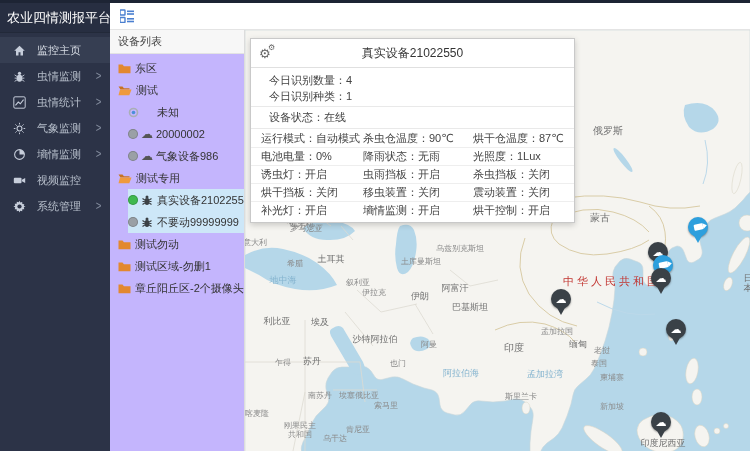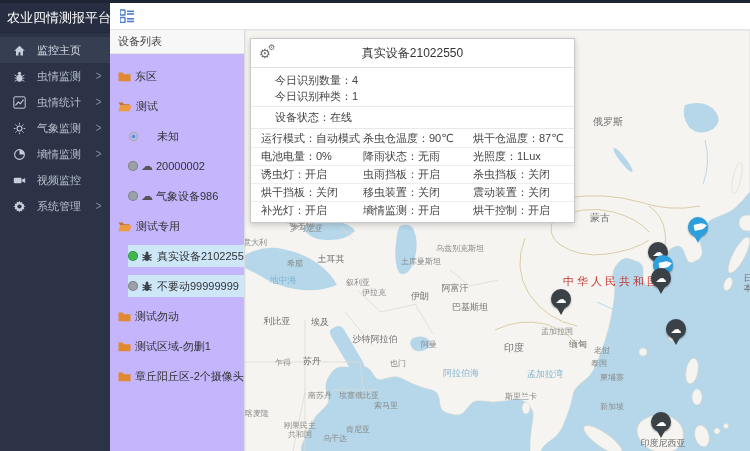--- a/index.html
+++ b/index.html
@@ -20,21 +20,21 @@
 
   
   .topbar{position:absolute;left:110px;top:3px;right:0;height:27px;background:#fff;border-bottom:1px solid #e4e4e4;display:flex;align-items:center;z-index:15;box-sizing:border-box;}
   .tb-icon{margin-left:10px;width:14px;height:14px;}
   .tb-icon svg{width:14px;height:14px;display:block;}
 
   
   .device-panel{position:absolute;left:110px;top:30px;width:135px;height:421px;background:#c4b5fd;border-right:1px solid #dcdcdc;z-index:14;box-sizing:border-box;overflow:hidden;}
   .dp-header{height:23px;line-height:23px;padding-left:8px;font-size:11px;color:#444;border-bottom:1px solid #e3e3e3;background:#f7f7f7;}
   .tree{padding-top:3px;}
-  .tree-row{height:22px;display:flex;align-items:center;font-size:11px;color:#333;cursor:pointer;white-space:nowrap;margin-top:8px;}
+  .tree-row{height:22px;display:flex;align-items:center;font-size:11px;color:#333;cursor:pointer;white-space:nowrap;}
   .tree-row .indent1{flex:0 0 8px;}
   .tree-row .indent2{flex:0 0 18px;}
   .row-inner{display:flex;align-items:center;height:22px;flex:1;min-width:0;overflow:hidden;}
   .row-inner.selected{background:#cde7f8;}
   .t-icon{display:flex;align-items:center;justify-content:center;margin-right:4px;flex:0 0 auto;}
   .t-icon svg{display:block;}
   .dot{width:10px;height:10px;border-radius:50%;margin-right:3px;flex:0 0 10px;box-shadow:inset 0 0 0 1px rgba(0,0,0,.18);}
   .dot.green{background:#3fb94f;}
   .dot.gray{background:#9aa0a6;}
   .glyph-cloud{font-size:12px;color:#555;margin-right:3px;line-height:1;flex:0 0 auto;}
@@ -56,21 +56,21 @@
   .pin .cloud{color:#fff;font-size:11px;line-height:1;}
   .pin .cam{position:relative;width:9px;height:6px;background:#fff;border-radius:1px;transform:rotate(-12deg);}
   .pin .cam::after{content:"";position:absolute;right:-4px;top:0;border-top:3px solid transparent;border-bottom:3px solid transparent;border-left:4px solid #fff;}
 
   
   .popup{position:absolute;left:5px;top:8px;width:323px;background:#fff;border:1px solid #c9c9c9;box-shadow:0 2px 6px rgba(0,0,0,.18);z-index:10;font-size:11px;color:#444;}
   .popup-header{height:28px;display:flex;align-items:center;border-bottom:1px solid #e0e0e0;padding:0 8px;}
   .popup-gear{position:relative;width:18px;color:#666;font-size:13px;line-height:1;}
   .popup-gear .g2{position:absolute;left:9px;top:-3px;font-size:8px;}
   .popup-title{flex:1;text-align:center;font-size:12px;color:#333;padding-right:18px;}
-  .p-row{height:16px;line-height:16px;padding-left:24px;}
+  .p-row{height:16px;line-height:16px;padding-left:18px;}
   .p-row.first{margin-top:4px;}
   .p-row.status{height:18px;line-height:18px;}
   .p-sep{border-top:1px solid #e9e9e9;margin-top:2px;padding-top:1px;}
   .p-grid-row{display:flex;height:17px;line-height:17px;padding-left:10px;border-top:1px solid #eeeeee;}
   .p-grid-row:first-child{border-top:none;}
   .p-cell{white-space:nowrap;overflow:hidden;}
   .p-cell.c1{flex:0 0 102px;}
   .p-cell.c2{flex:0 0 110px;}
   .p-cell.c3{flex:1;}
   .p-grid{padding-bottom:3px;}
@@ -386,21 +386,21 @@
       </g>
 
       <g fill="none" stroke="#bcd9ea" stroke-width="1">
         <path d="M378,248 q20,12 42,8"></path>
         <path d="M352,272 q30,16 58,12"></path>
         <path d="M460,110 q6,24 -2,44"></path>
       </g>
     </svg>
 
     <div id="map-labels">
-        <span class="map-label big" style="left: 363px; top: 92px;">俄罗斯</span>
+        <span class="map-label big" style="left: 363px; top: 101px;">俄罗斯</span>
         <span class="map-label big" style="left: 355px; top: 188px;">蒙古</span>
         <span class="map-label china" style="left: 367px; top: 251px;">中华人民共和国</span>
         <span class="map-label" style="left: 228px; top: 188px;">哈萨克斯坦</span>
         <span class="map-label" style="left: 82px; top: 180px;">乌克兰</span>
         <span class="map-label small" style="left: 23px; top: 178px;">捷克</span>
         <span class="map-label small" style="left: 56px; top: 195px;">匈牙利</span>
         <span class="map-label small" style="left: 61px; top: 199px; font-style: italic;">罗马尼亚</span>
         <span class="map-label small" style="left: 10px; top: 213px;">意大利</span>
         <span class="map-label small" style="left: 50px; top: 234px;">希腊</span>
         <span class="map-label" style="left: 86px; top: 229px;">土耳其</span>

